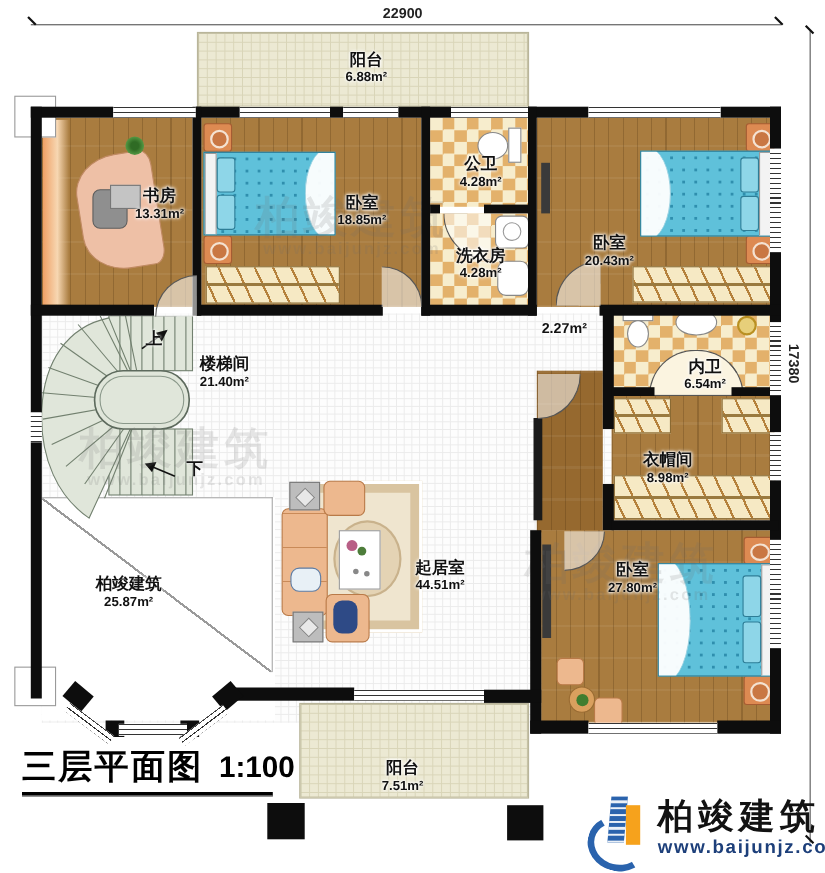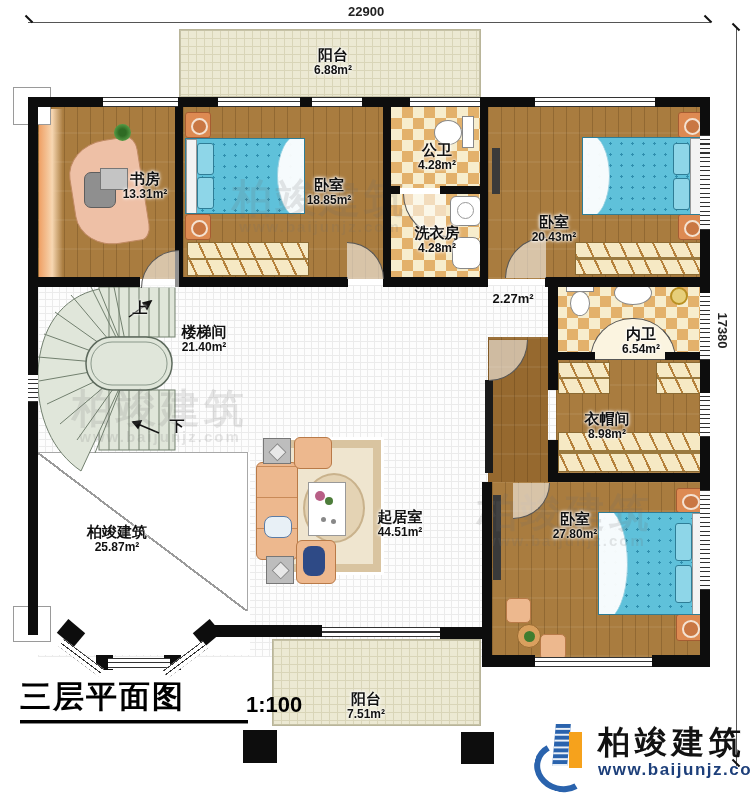--- a/index.html
+++ b/index.html
@@ -67,23 +67,23 @@
   .tick{background:#111;z-index:8;}
   .dimtext{position:absolute;font-weight:bold;font-size:13px;color:#222;z-index:8;}
   
   .stairs{position:absolute;left:33px;top:287px;width:167px;height:195px;z-index:5;}
   
   .wm{position:absolute;z-index:18;opacity:.16;color:#6d6d6d;font-weight:bold;text-align:center;z-index:18;pointer-events:none;}
   .wm .big{font-size:40px;letter-spacing:4px;line-height:1;}
   .wm .small{font-size:15px;letter-spacing:2px;}
   
   .titleblock{position:absolute;left:20px;top:676px;z-index:40;color:#000;}
-  .titlerow{display:flex;align-items:flex-end;gap:14px;}
+  .titlerow{display:flex;align-items:center;gap:14px;}
   .t-main{font-size:31px;font-weight:bold;letter-spacing:2px;}
-  .t-scale{font-size:22px;font-weight:bold;margin-left:47px;}
+  .t-scale{font-size:27px;font-weight:bold;}
   .t-rule{width:228px;height:3px;background:#000;margin-top:2px;border-bottom:1px solid #888;box-shadow:0 3px 0 -2px #999;}
   .t-line{font-size:19px;font-weight:bold;margin-top:8px;margin-left:22px;}
   
   .logo{position:absolute;left:536px;top:724px;z-index:40;display:flex;align-items:center;gap:10px;}
   .licon{position:relative;width:52px;height:58px;}
   .lt1{position:absolute;left:18px;top:0;width:15px;height:42px;background:#2a63ad;transform:skewX(-5deg);
        background-image:repeating-linear-gradient(0deg,rgba(255,255,255,.9) 0 2px,transparent 2px 6px);background-size:4px 100%;background-position:4px 0;background-repeat:repeat-x,repeat;}
   .lt2{position:absolute;left:33px;top:8px;width:13px;height:36px;background:#f6a21c;}
   .lswoosh{position:absolute;left:-2px;top:18px;width:44px;height:38px;border:6px solid transparent;
        border-left:6px solid #2a63ad;border-bottom:6px solid #2a63ad;border-radius:50%;transform:rotate(14deg);}

